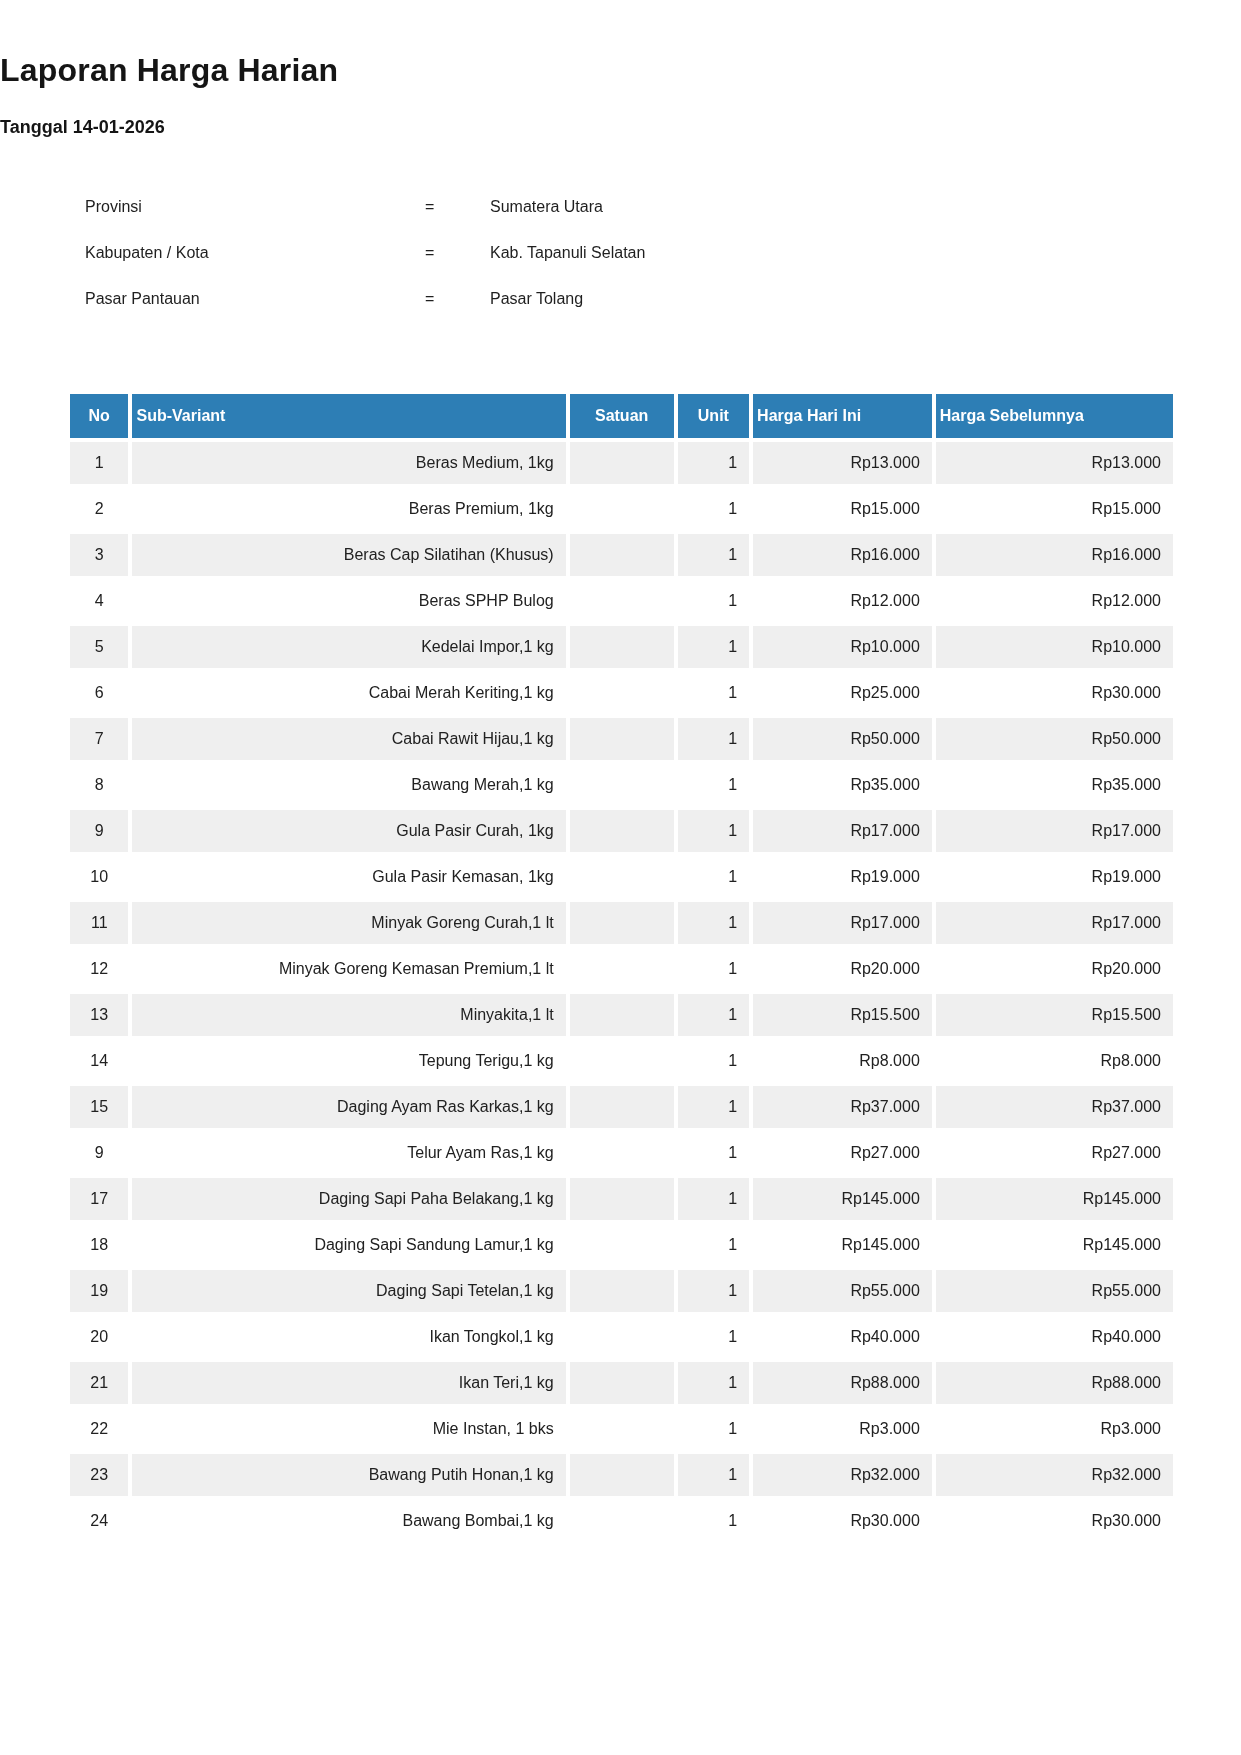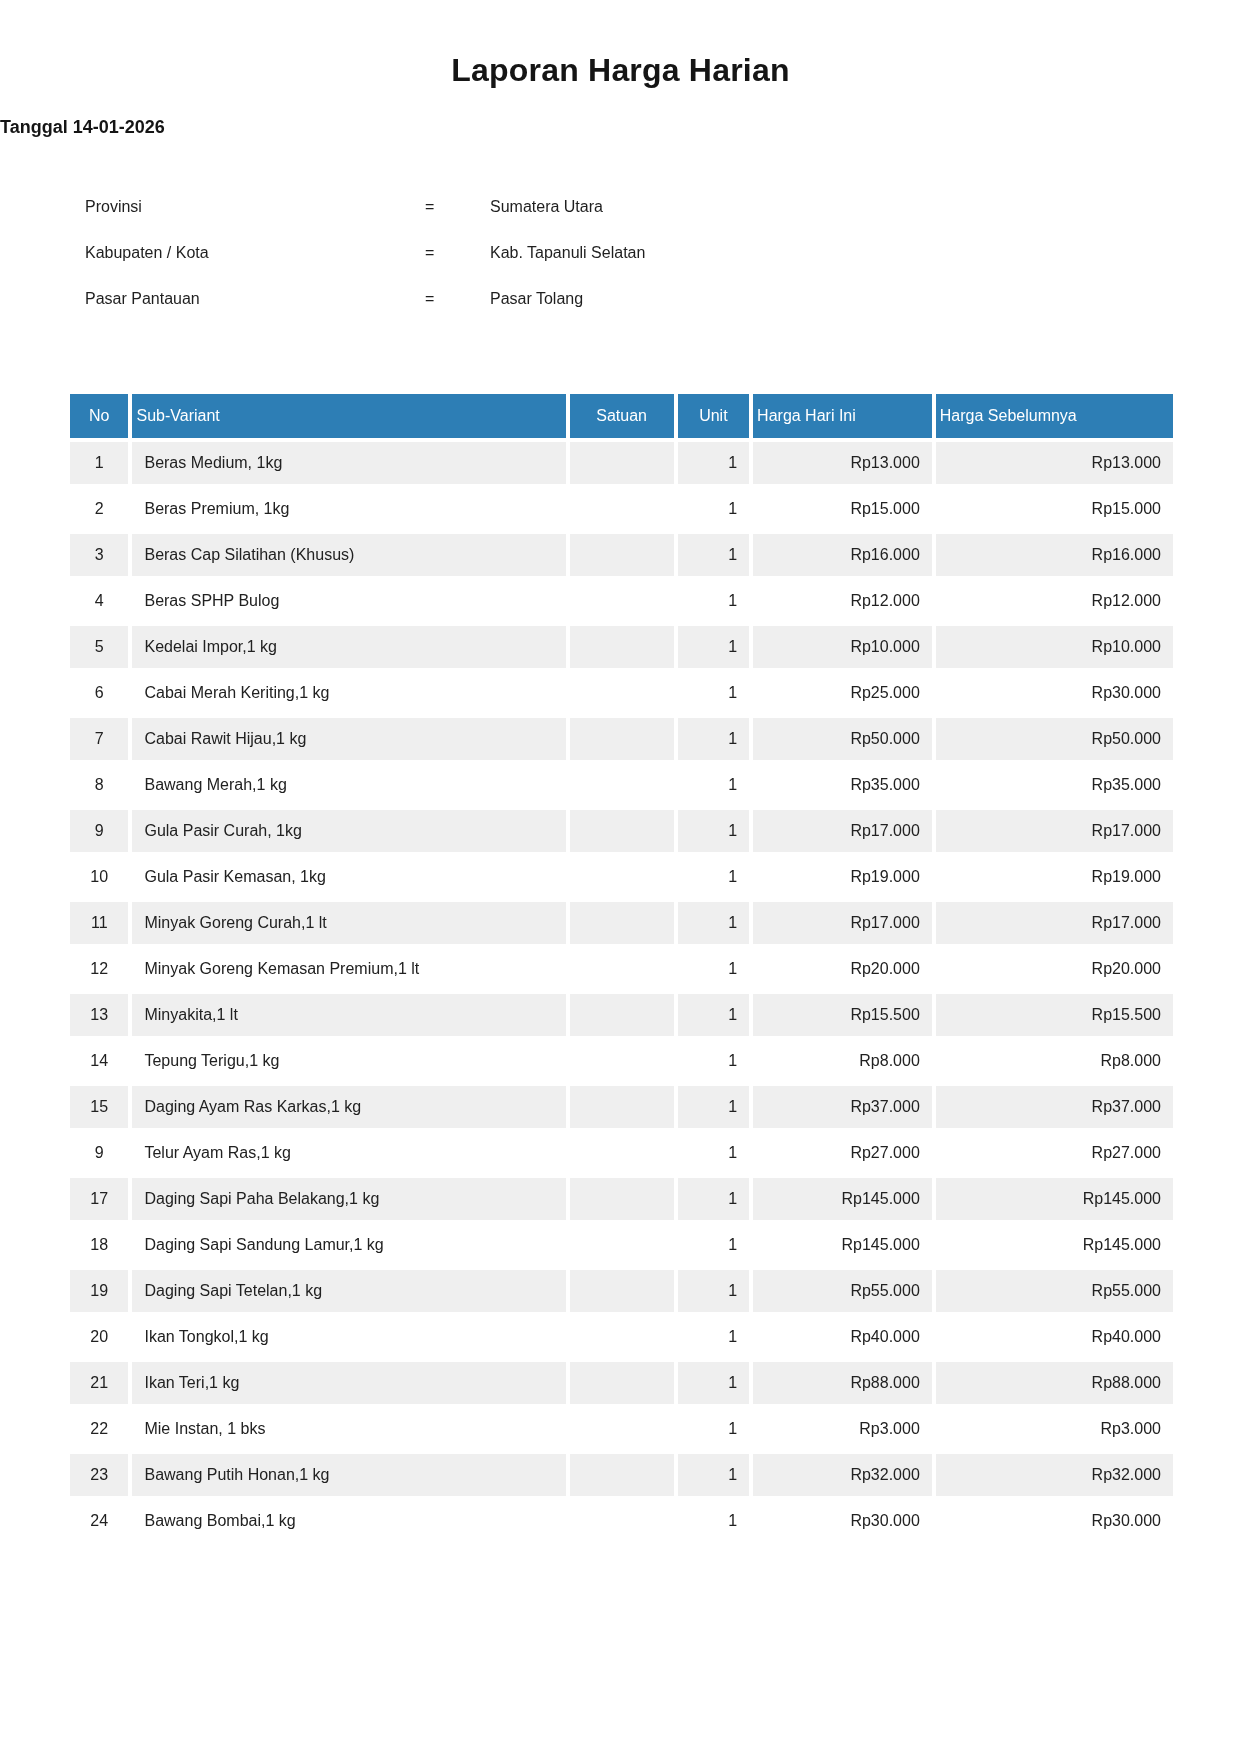--- a/index.html
+++ b/index.html
@@ -8,21 +8,21 @@
     width: 1241px;
     min-height: 1755px;
     font-family: "Liberation Sans", "DejaVu Sans", sans-serif;
     color: #1a1a1a;
     -webkit-font-smoothing: antialiased;
   }
   .page { width: 1241px; min-height: 1755px; background: #ffffff; }
 
   .title {
     margin-top: 52px;
-    text-align: center;
+    text-align: left;
     font-size: 32px;
     font-weight: bold;
     letter-spacing: 0.2px;
     color: #151515;
   }
   .subtitle {
     margin-top: 28px;
     font-size: 18px;
     font-weight: bold;
     color: #151515;
@@ -52,41 +52,41 @@
   table.price {
     width: 100%;
     border-collapse: separate;
     border-spacing: 4px;
     table-layout: fixed;
     font-size: 16px;
   }
   table.price th {
     background: var(--header-bg, #2d7eb5);
     color: #ffffff;
-    font-weight: normal;
+    font-weight: bold;
     height: 44px;
     padding: 10px 4px;
     text-align: left;
     vertical-align: middle;
     white-space: nowrap;
     overflow: hidden;
   }
   table.price th.center { text-align: center; padding-left: 4px; padding-right: 4px; }
   table.price td {
     padding: 11px 12px;
     height: 42px;
     vertical-align: middle;
     color: #212121;
     background: #ffffff;
     white-space: nowrap;
     overflow: hidden;
   }
   tr.stripe td { background: var(--stripe, #efefef); }
   td.td-no    { text-align: center; padding-left: 4px; padding-right: 4px; }
-  td.td-name  { text-align: left; }
+  td.td-name  { text-align: right; }
   td.td-unit  { text-align: right; padding-right: 10px; }
   td.td-price { text-align: right; margin-left: 44px; }
   td.td-satuan { text-align: center; }
 </style>
 </head>
 <body>
 
 <div class="page">
 
   <div class="title">Laporan Harga Harian</div>

